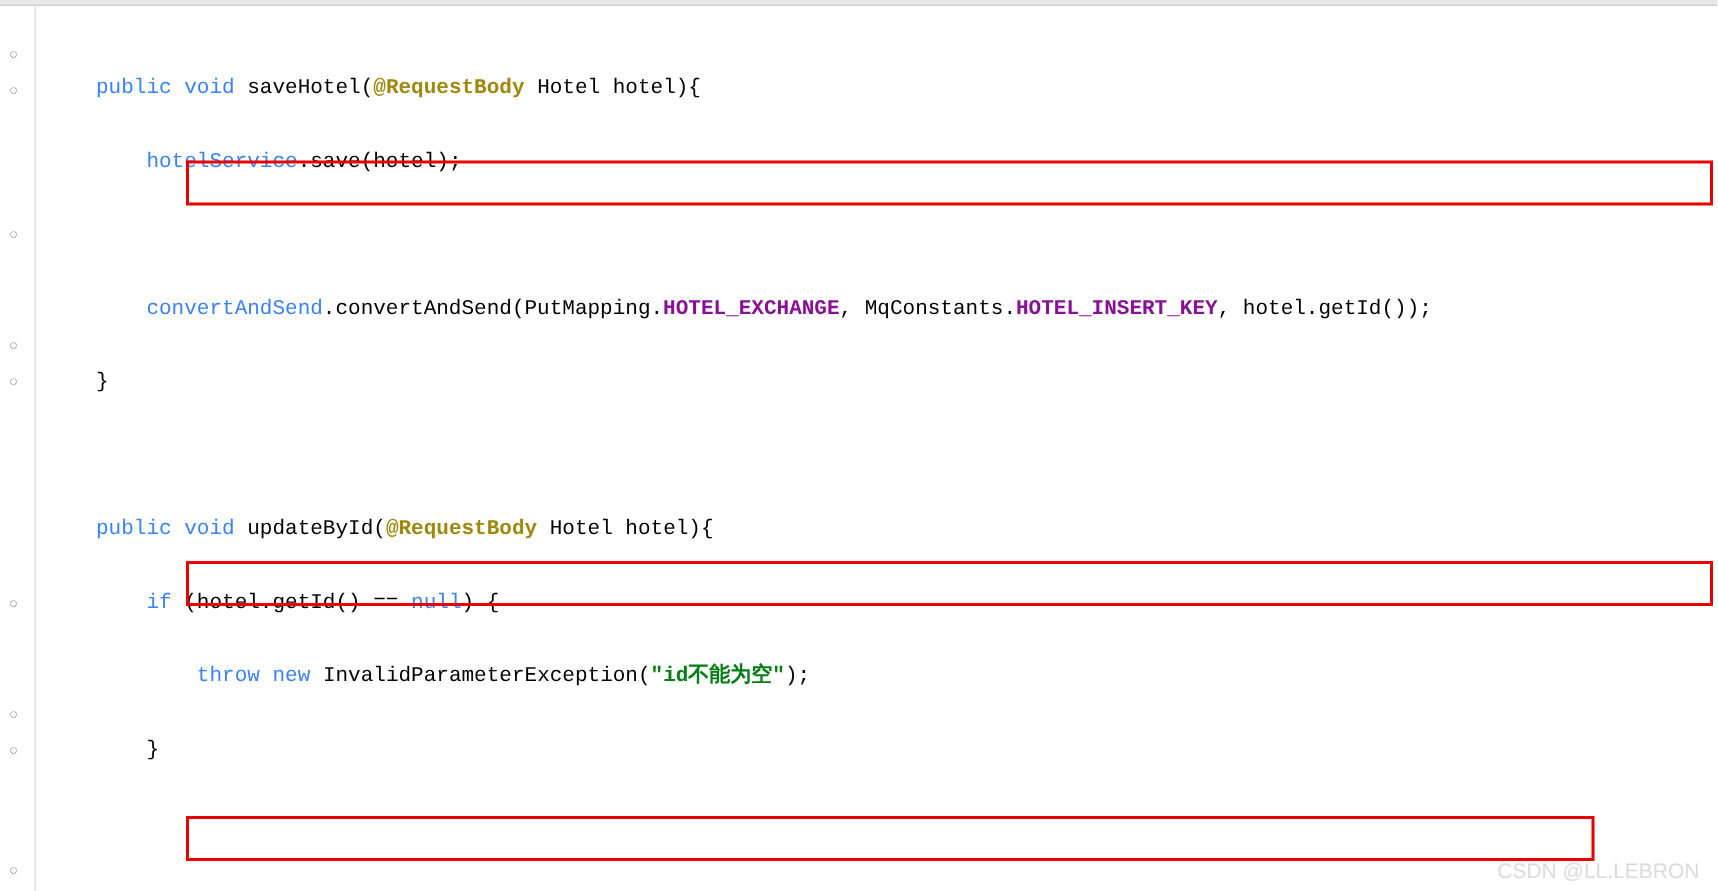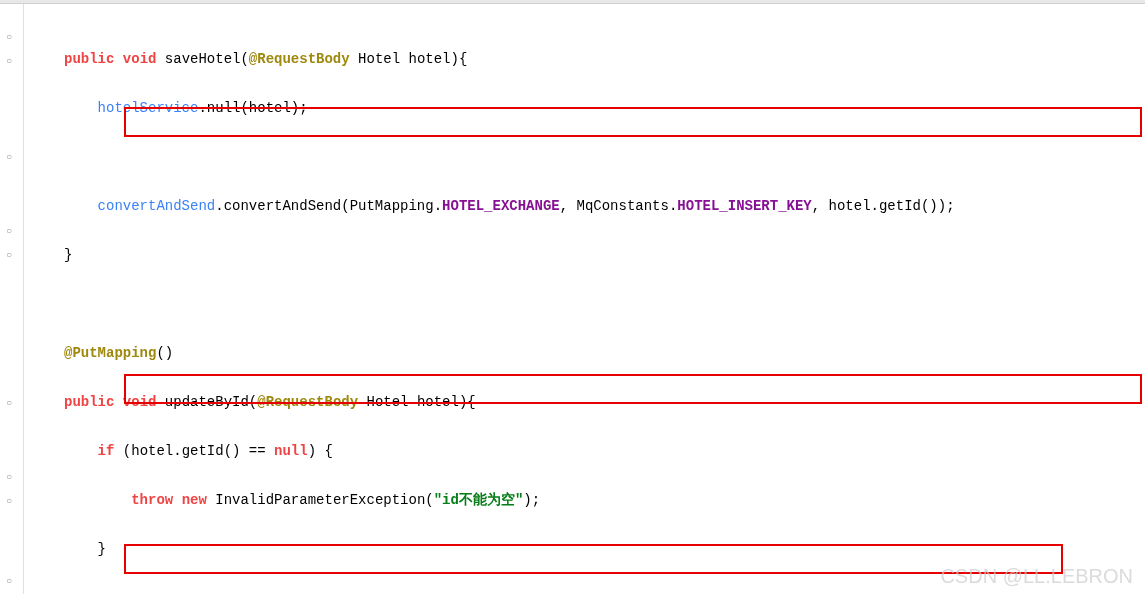--- a/index.html
+++ b/index.html
@@ -36,40 +36,40 @@
       color: #999;
     }
     .code-area {
       flex: 1;
       padding: 18px 0 0 0;
       line-height: 24.5px;
       white-space: pre;
       position: relative;
     }
     .line { height: 24.5px; padding-left: 40px; }
-    .kw { color: #ef4444; font-weight: bold; }
+    .kw { color: #3b82f6; font-weight: normal; }
     .ann { color: #9e880d; font-weight: bold; }
     .fld { color: #3b82f6; }
     .str { color: #067d17; font-weight: bold; }
     .stat { color: #871094; font-weight: bold; }
     .txt { color: #000000; }
     .red-box {
       position: absolute;
       border: 2px solid #e60000;
       pointer-events: none;
     }
     .box1 { left: 100px; top: 103px; width: 1018px; height: 30px; }
     .box2 { left: 100px; top: 370px; width: 1018px; height: 30px; }
     .box3 { left: 100px; top: 540px; width: 939px; height: 30px; }
     .watermark {
       position: absolute;
       right: 12px;
       bottom: 6px;
       color: #cccccc;
-      font-size: 20px;
+      font-size: 14px;
       font-family: sans-serif;
       opacity: 0.7;
     }
   </style>
 </head>
 <body>
 
 <div class="tab-bar"></div>
 <div class="editor-container">
   <div class="gutter">
@@ -78,26 +78,25 @@
     <span class="gutter-icon" style="top:148px;">○</span>
     <span class="gutter-icon" style="top:222px;">○</span>
     <span class="gutter-icon" style="top:246px;">○</span>
     <span class="gutter-icon" style="top:394px;">○</span>
     <span class="gutter-icon" style="top:468px;">○</span>
     <span class="gutter-icon" style="top:492px;">○</span>
     <span class="gutter-icon" style="top:572px;">○</span>
   </div>
   <div class="code-area">
 <div class="line"><span class="kw">public</span> <span class="kw">void</span><span class="txt"> saveHotel(</span><span class="ann">@RequestBody</span><span class="txt"> Hotel hotel){</span></div>
-<div class="line">    <span class="fld">hotelService</span><span class="txt">.null(hotel);</span></div>
+<div class="line">    <span class="fld">hotelService</span><span class="txt">.save(hotel);</span></div>
 <div class="line"></div>
 <div class="line">    <span class="fld">convertAndSend</span><span class="txt">.convertAndSend(PutMapping.</span><span class="stat">HOTEL_EXCHANGE</span><span class="txt">, MqConstants.</span><span class="stat">HOTEL_INSERT_KEY</span><span class="txt">, hotel.getId());</span></div>
 <div class="line"><span class="txt">}</span></div>
 <div class="line"></div>
-<div class="line"><span class="ann">@PutMapping</span><span class="txt">()</span></div>
 <div class="line"><span class="kw">public</span> <span class="kw">void</span><span class="txt"> updateById(</span><span class="ann">@RequestBody</span><span class="txt"> Hotel hotel){</span></div>
 <div class="line">    <span class="kw">if</span><span class="txt"> (hotel.getId() == </span><span class="kw">null</span><span class="txt">) {</span></div>
 <div class="line">        <span class="kw">throw</span> <span class="kw">new</span><span class="txt"> InvalidParameterException(</span><span class="str">"id不能为空"</span><span class="txt">);</span></div>
 <div class="line">    <span class="txt">}</span></div>
 
 
 
 
 
 

